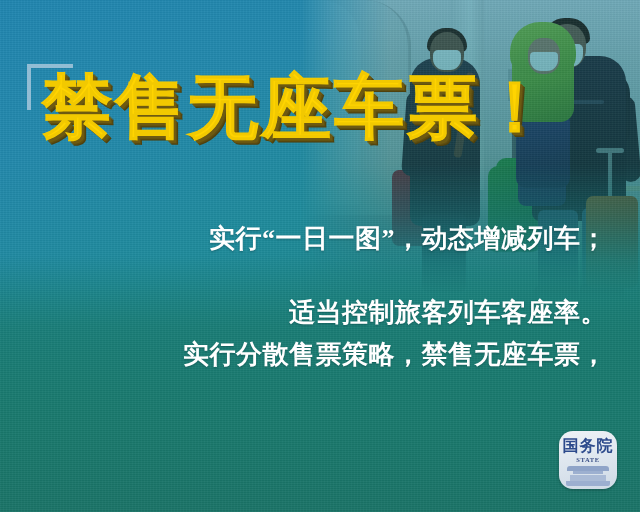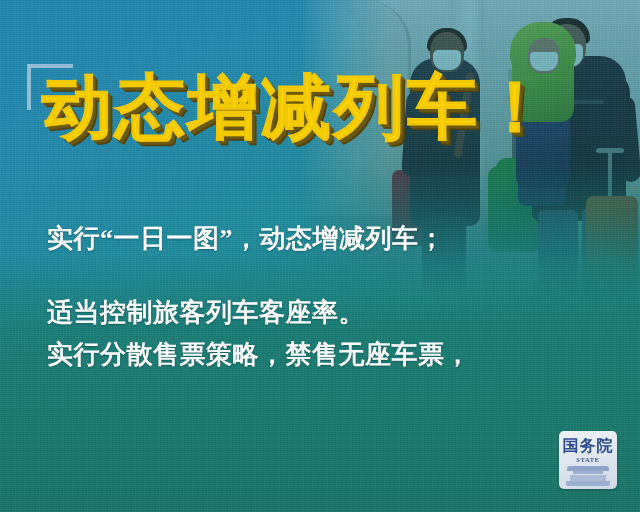--- a/index.html
+++ b/index.html
@@ -126,28 +126,28 @@
   .body-copy{
     position:absolute;left:47px;top:218px;width:560px;
     color:#ffffff;
     font-family:"Liberation Serif","DejaVu Serif",serif;
     font-size:26px;
     line-height:42px;
     font-weight:700;
     letter-spacing:.5px;
     text-shadow:0 1px 2px rgba(0,40,45,.35);
   }
-  .para{margin:0;}
+  .para{margin:0;text-align:right;}
   .para.p1{margin-bottom:32px;}
   .para.p2{margin:0;}
 
   
   .badge{
     position:absolute;left:559px;top:431px;width:58px;height:58px;
-    border-radius:5px;
+    border-radius:14px;
     background:linear-gradient(170deg,#eef2f6 0%,#dfe7ef 45%,#cfdae6 100%);
     box-shadow:0 1px 3px rgba(0,0,0,.28);
     overflow:hidden;
   }
   .badge-cn{
     position:absolute;left:0;right:0;top:7px;text-align:center;
     color:#2c4a8c;font-weight:700;font-size:16px;letter-spacing:1px;line-height:16px;
     font-family:"Liberation Sans","DejaVu Sans",sans-serif;
   }
   .badge-en{
@@ -222,21 +222,21 @@
   </div>
 
   <div class="bg-teal-bottom"></div>
   <div class="bg-texture"></div>
 
   <div class="bracket">
     <i class="h"></i>
     <i class="v"></i>
   </div>
 
-  <div class="headline">动态增减列车！</div>
+  <div class="headline">禁售无座车票！</div>
 
   <div class="body-copy">
     <p class="para p1">实行“一日一图”，动态增减列车；</p>
     <p class="para p2">适当控制旅客列车客座率。</p>
     <p class="para p2">实行分散售票策略，禁售无座车票，</p>
   </div>
 
   <div class="badge">
     <div class="badge-cn">国务院</div>
     <div class="badge-en">STATE COUNCIL</div>

